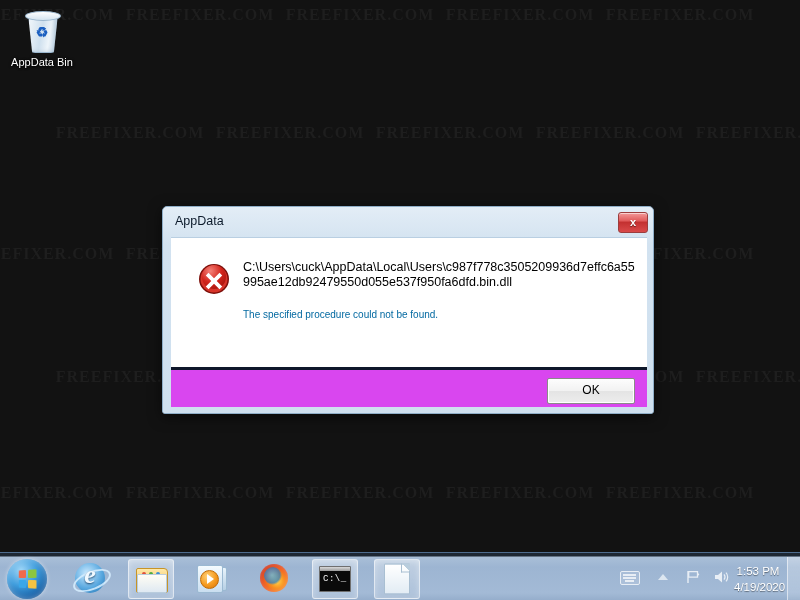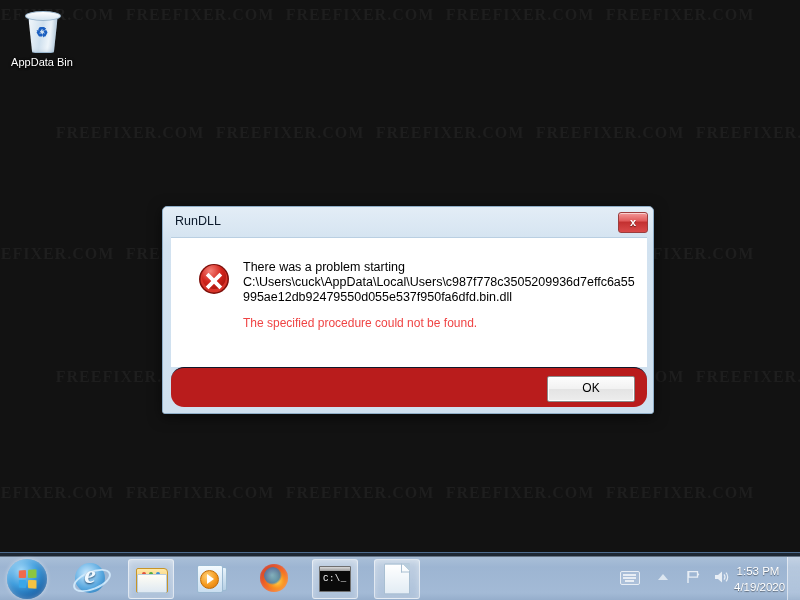--- a/index.html
+++ b/index.html
@@ -178,34 +178,33 @@
     right: 12px;
     font-size: 12.5px;
     color: #000000;
     line-height: 15px;
   }
   #msg-block .line {
     white-space: pre-wrap;
     word-break: break-all;
   }
   #msg-line2 {
-    margin-top: 11px;
-    font-size: 12px;
-    color: #ef4444;
+    margin-top: 17px;
+    font-size: 10px;
+    color: #0369a1;
   }
   #dlg-footer {
     position: absolute;
     left: 8px;
     top: 160px;
     width: 476px;
     height: 40px;
-    background: #b91c1c;
-    border-top: 1px solid #0f172a;
+    background: #d946ef;
+    border-top: 3px solid #0f172a;
     box-sizing: border-box;
-    border-radius: 13px;
   }
   #ok-button {
     position: absolute;
     right: 12px;
     top: 8px;
     width: 86px;
     height: 24px;
     background: linear-gradient(180deg,#fdfdfd 0%, #f2f2f2 48%, #e4e4e4 52%, #ededed 100%);
     border: 1px solid #8a8a8a;
     border-radius: 2px;
@@ -535,41 +534,40 @@
       <div class="bin-logo">♻</div>
     </div>
     <div class="bin-label">AppData Bin</div>
   </div>
 </div>
 
 <div id="dialog">
   <div class="dlg-frame"></div>
 
   <div id="dlg-titlebar">
-    <div id="dlg-title">RunDLL</div>
+    <div id="dlg-title">AppData</div>
     <div id="dlg-close">x</div>
   </div>
 
   <div id="dlg-body">
     <svg id="error-icon" viewBox="0 0 32 32">
       <circle cx="16" cy="16" r="15" fill="#7d0f0a"></circle>
       <circle cx="16" cy="16" r="13.5" fill="#d8342a"></circle>
       <circle cx="16" cy="14" r="12" fill="url(#g1)"></circle>
       <defs>
         <radialGradient id="g1" cx="35%" cy="25%" r="85%">
           <stop offset="0%" stop-color="#f58279"></stop>
           <stop offset="55%" stop-color="#d2251c"></stop>
           <stop offset="100%" stop-color="#a5140d"></stop>
         </radialGradient>
       </defs>
       <path d="M10.5 9.8 L 16 15.3 L 21.5 9.8 L 24.2 12.5 L 18.7 18 L 24.2 23.5 L 21.5 26.2 L 16 20.7 L 10.5 26.2 L 7.8 23.5 L 13.3 18 L 7.8 12.5 Z" fill="#ffffff"></path>
     </svg>
 
     <div id="msg-block">
-      <div class="line">There was a problem starting</div>
       <div class="line">C:\Users\cuck\AppData\Local\Users\c987f778c3505209936d7effc6a55995ae12db92479550d055e537f950fa6dfd.bin.dll</div>
       <div id="msg-line2">The specified procedure could not be found.</div>
     </div>
   </div>
 
   <div id="dlg-footer">
     <div id="ok-button">OK</div>
   </div>
 </div>
 

